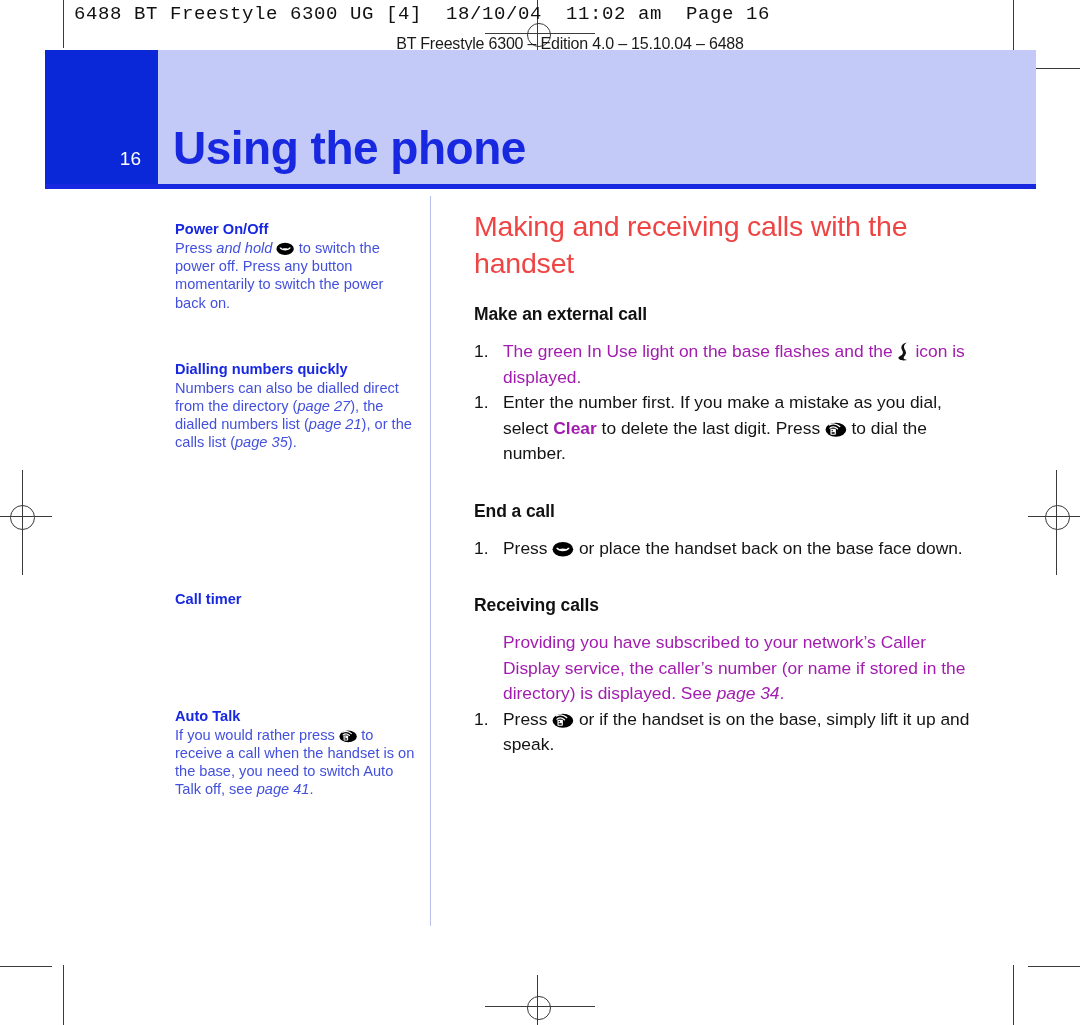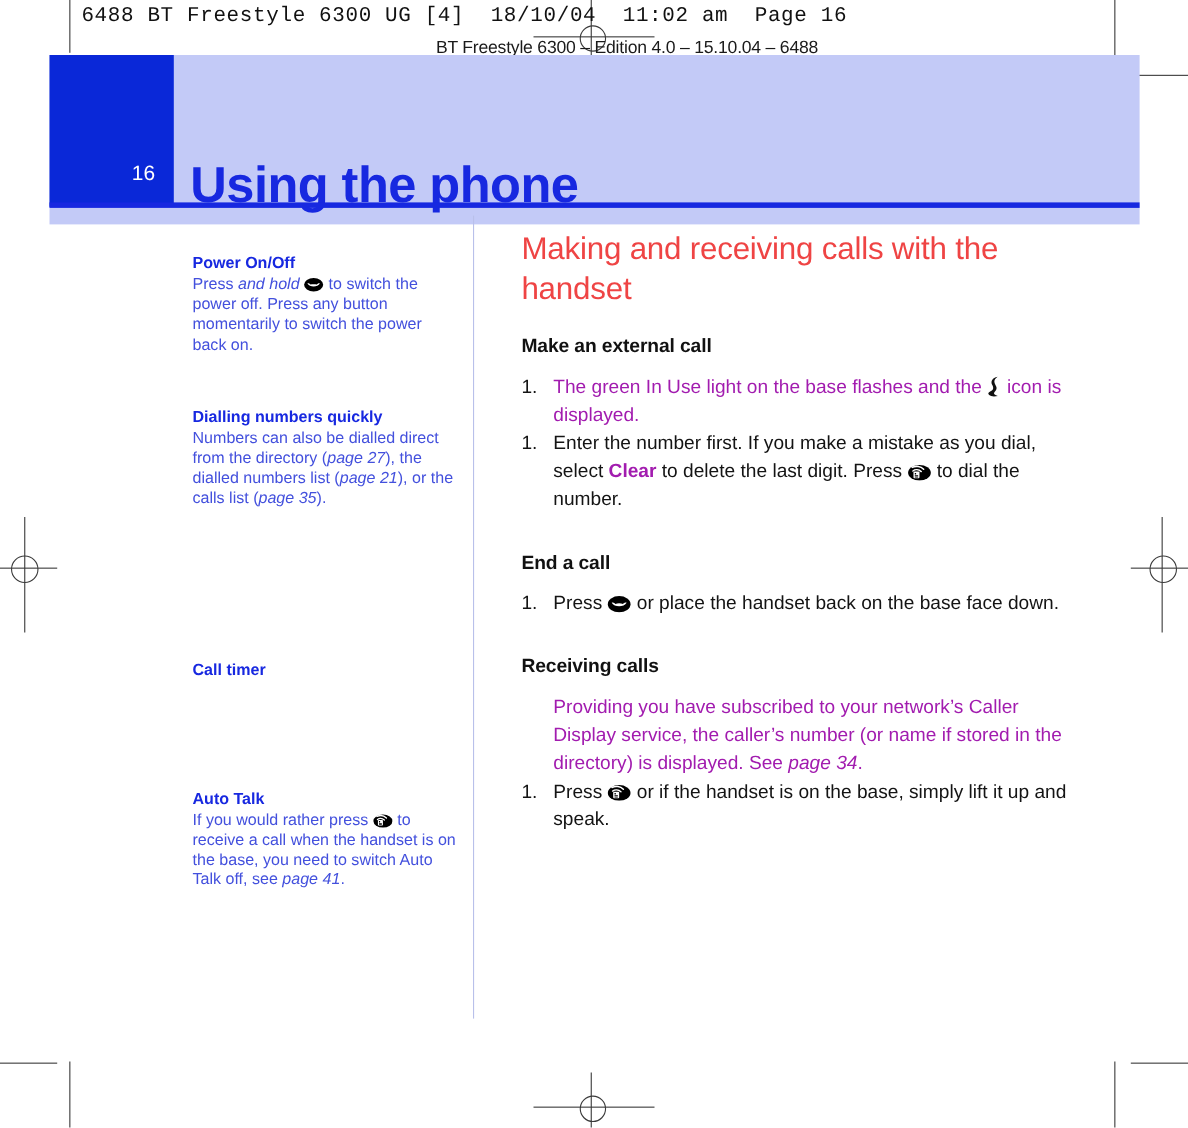--- a/index.html
+++ b/index.html
@@ -49,21 +49,21 @@
     letter-spacing: -0.2px;
   }
   .edition span { padding-left: 60px; }
 
   
   .banner {
     position: absolute;
     left: 45px;
     top: 50px;
     width: 991px;
-    height: 154px;
+    height: 134px;
     background: #c3caf7;
   }
   .banner-tab {
     position: absolute;
     left: 0;
     top: 0;
     width: 113px;
     height: 138px;
     background: #0a28d8;
   }
@@ -108,21 +108,21 @@
     top: 196px;
     width: 1px;
     height: 730px;
     background: #b9c0ea;
   }
 
   
   .sidebar {
     position: absolute;
     left: 175px;
-    top: 231px;
+    top: 220px;
     width: 240px;
     color: #3a47d6;
     font-size: 14.6px;
     line-height: 18.2px;
   }
   .side-note { margin-bottom: 0; }
   .side-head {
     font-weight: bold;
     color: #1728e0;
     font-size: 14.6px;

